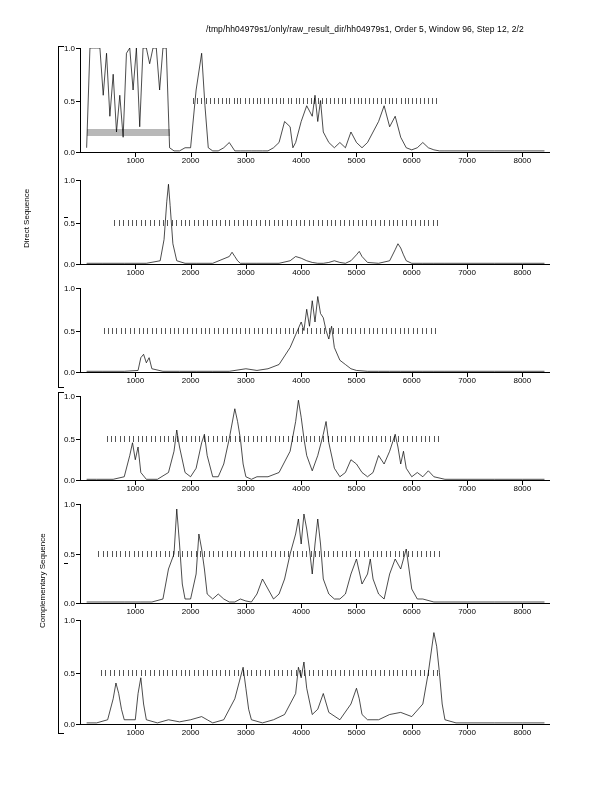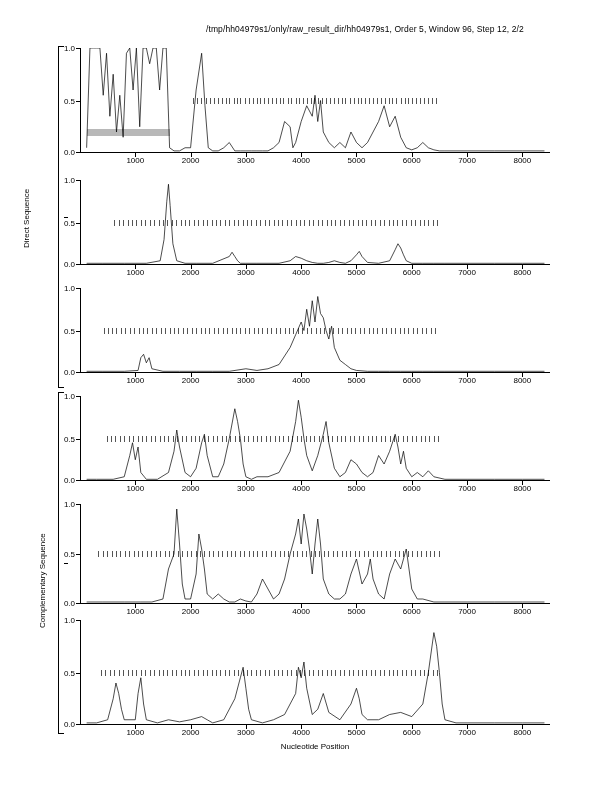--- a/index.html
+++ b/index.html
@@ -785,14 +785,13 @@
           <div class="mark" style="left: 357.2px;"></div>
         </div>
         <div class="trace">
           <svg viewBox="0 0 470 105" preserveAspectRatio="none">
             <path d="M6.64 102.90 L16.59 102.90 L27.65 99.75 L33.18 78.75 L35.94 63.00 L38.71 73.50 L41.47 89.25 L44.24 99.75 L55.29 99.75 L58.06 73.50 L60.82 57.75 L63.59 84.00 L66.35 99.75 L77.41 102.90 L88.47 99.75 L99.53 101.85 L110.59 99.75 L121.65 96.60 L127.18 99.75 L132.71 102.90 L143.76 99.75 L154.82 78.75 L160.35 57.75 L163.12 47.25 L165.88 68.25 L168.65 89.25 L171.41 99.75 L182.47 102.90 L193.53 99.75 L204.59 94.50 L215.65 73.50 L218.41 47.25 L221.18 57.75 L223.94 42.00 L226.71 68.25 L232.24 94.50 L237.76 89.25 L243.29 73.50 L248.82 92.40 L259.88 99.75 L270.94 84.00 L276.47 68.25 L279.24 78.75 L282.00 94.50 L287.53 99.75 L298.59 99.75 L309.65 94.50 L320.71 92.40 L331.76 96.60 L342.82 84.00 L348.35 52.50 L353.88 12.60 L356.65 26.25 L359.41 52.50 L362.18 84.00 L364.94 99.75 L376.00 102.90 L387.06 102.90 L414.71 102.90 L442.35 102.90 L464.47 102.90" fill="none" stroke="#000000" stroke-width="0.7" vector-effect="non-scaling-stroke"></path>
           </svg>
         </div>
       </div>
     </div>
 
-  <div class="axis-label-x" style="left:80px; width:470px; top:742px; text-align:center;">Nucleotide Position</div>
 </div>
 
 </body></html>

